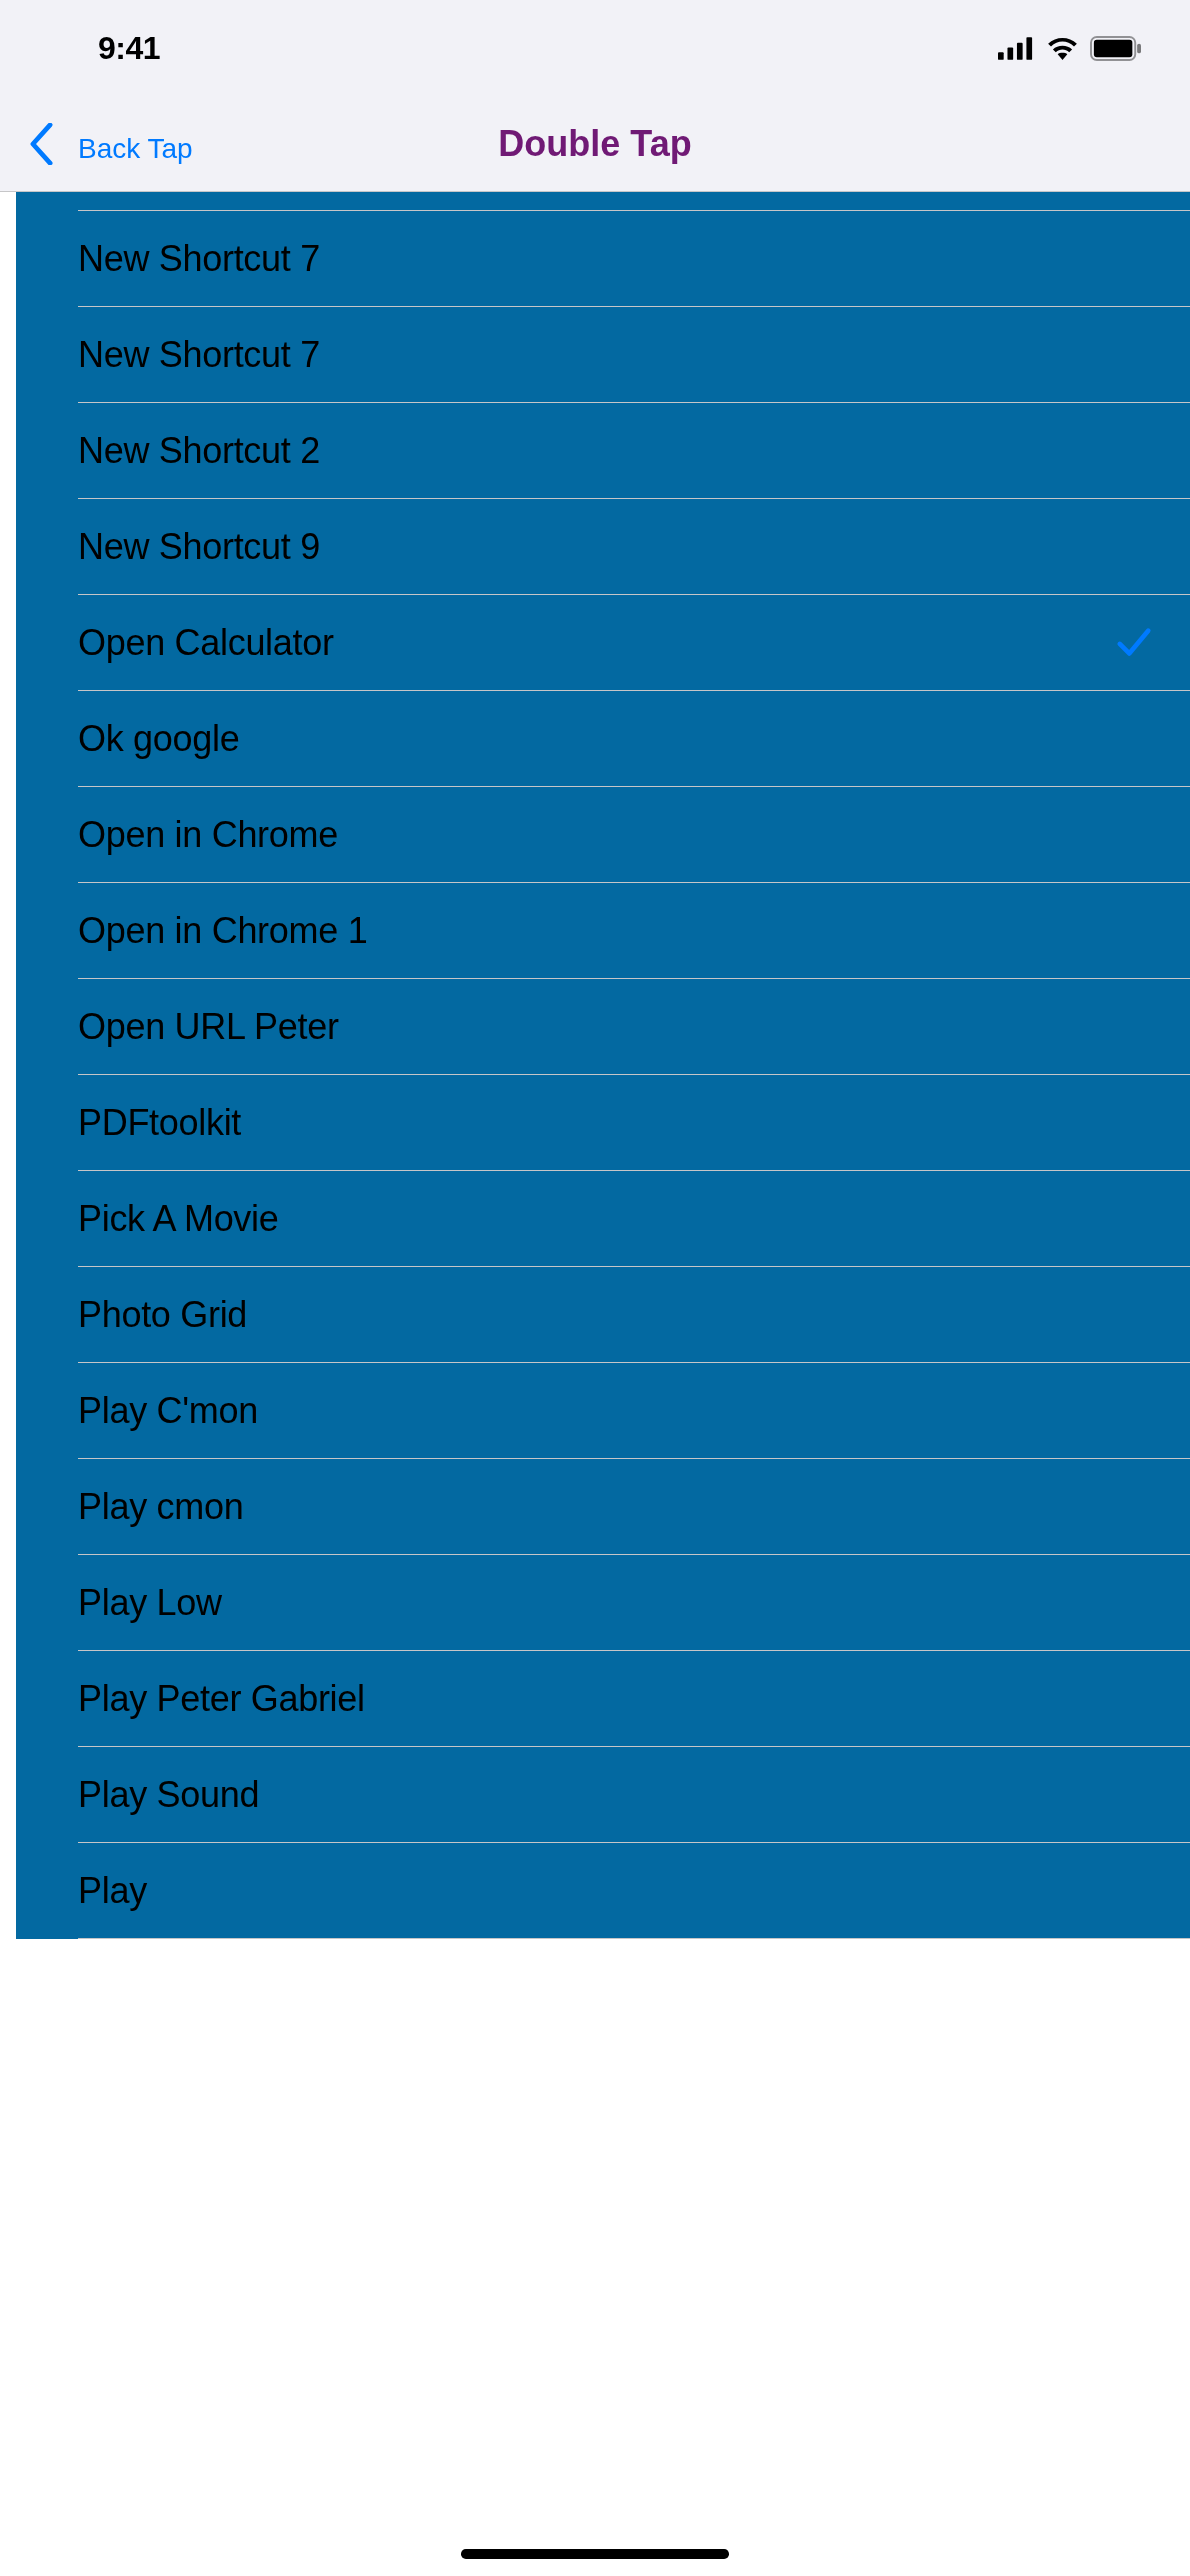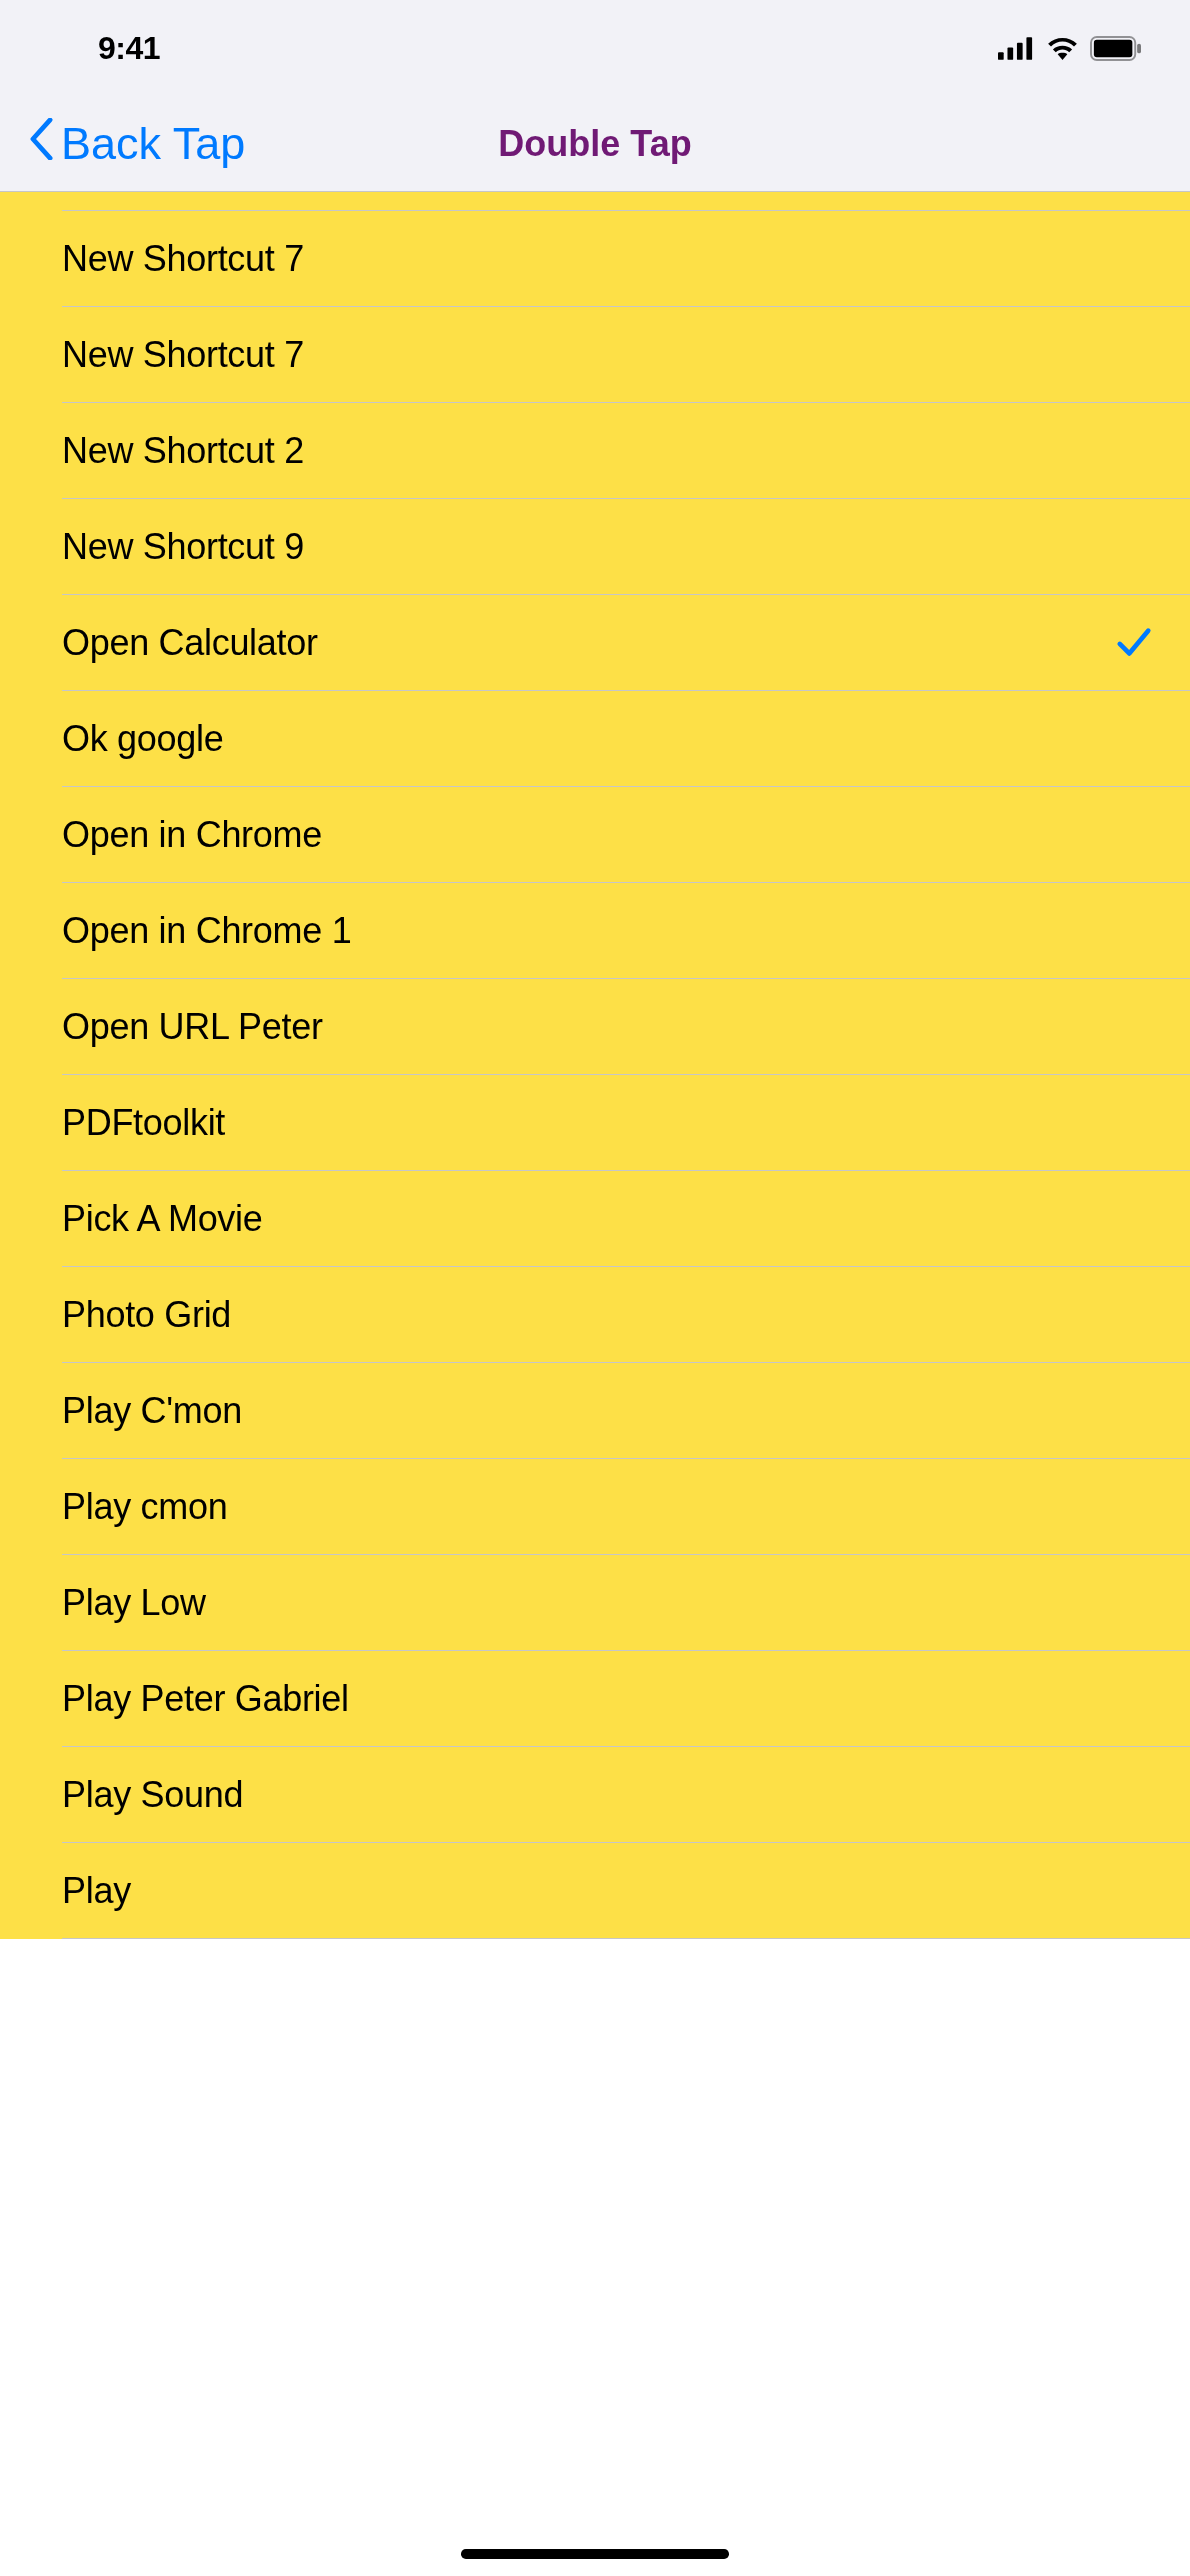--- a/index.html
+++ b/index.html
@@ -61,43 +61,44 @@
       background: #f2f2f7;
       border-bottom: 1px solid #c6c6c8;
       display: flex;
       align-items: center;
       position: relative;
       padding: 0 29px;
     }
     
     .back-button {
       display: flex;
-      align-items: flex-start;
-      gap: 7px;
+      align-items: flex-end;
+      gap: 24px;
       color: #007aff;
-      font-size: 45px;
+      font-size: 28px;
       cursor: pointer;
     }
     
     .chevron-back {
       width: 25px;
       height: 42px;
     }
     
     .nav-title {
       position: absolute;
       left: 50%;
       transform: translateX(-50%);
       font-size: 36px;
       font-weight: 600;
       color: #701a75;
     }
     
     .list-container {
-      background: #fde047;
+      background: #0369a1;
+      margin-left: 16px;
     }
     
     .list-item {
       display: flex;
       align-items: center;
       justify-content: space-between;
       min-height: 96px;
       padding: 0 38px 0 62px;
       position: relative;
       cursor: pointer;

